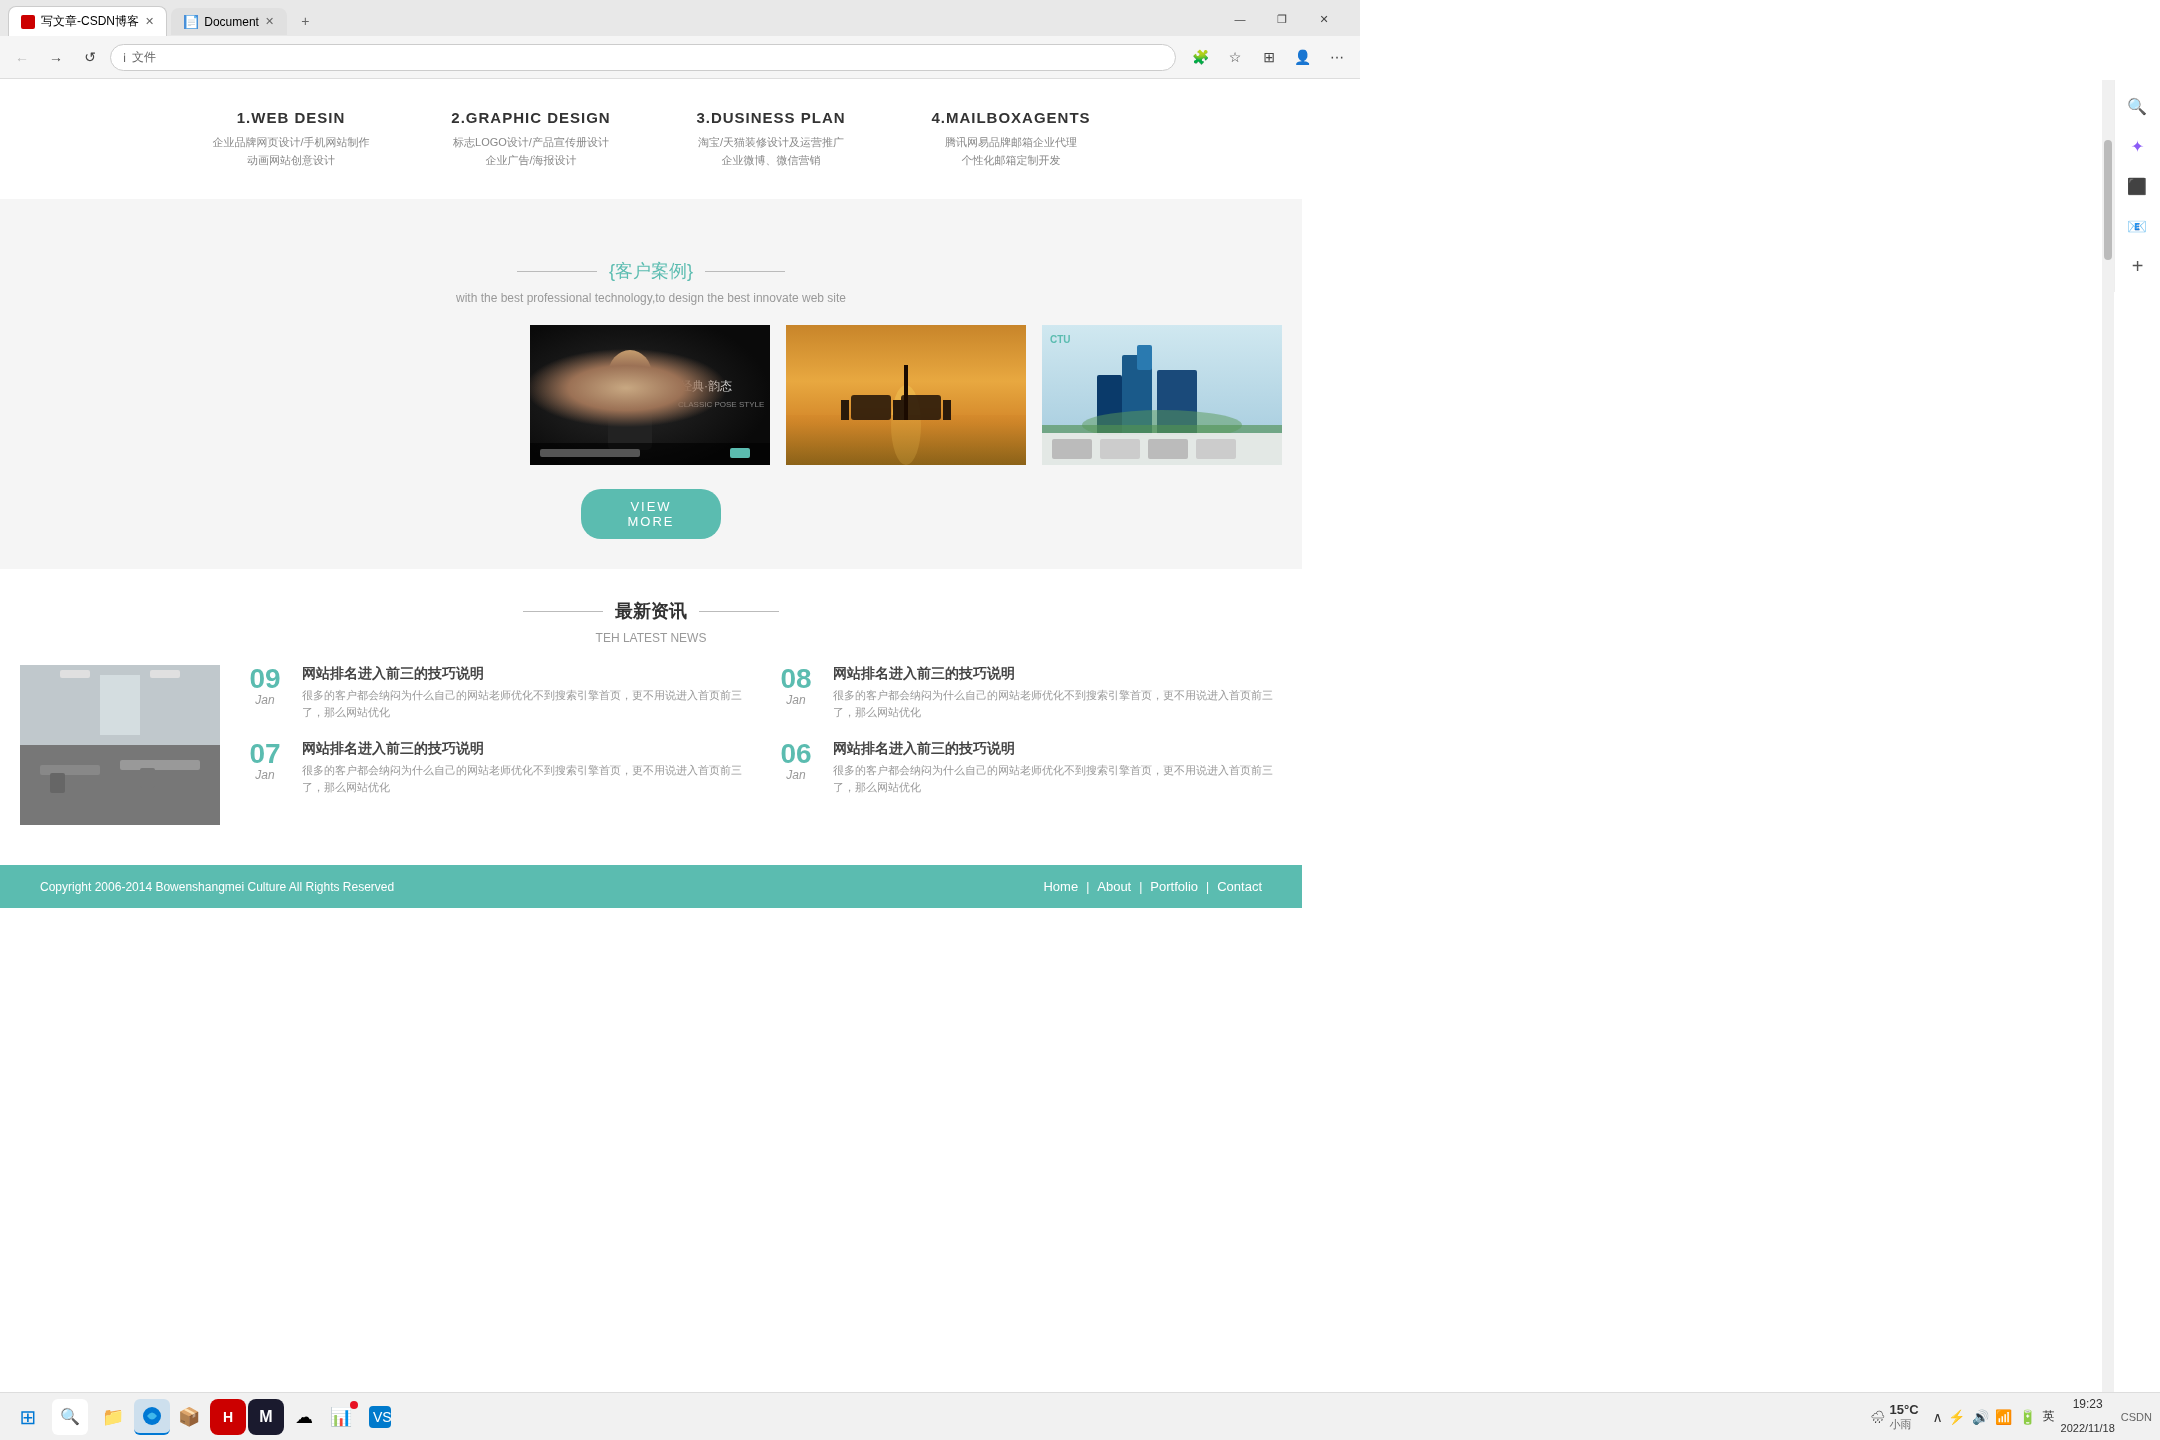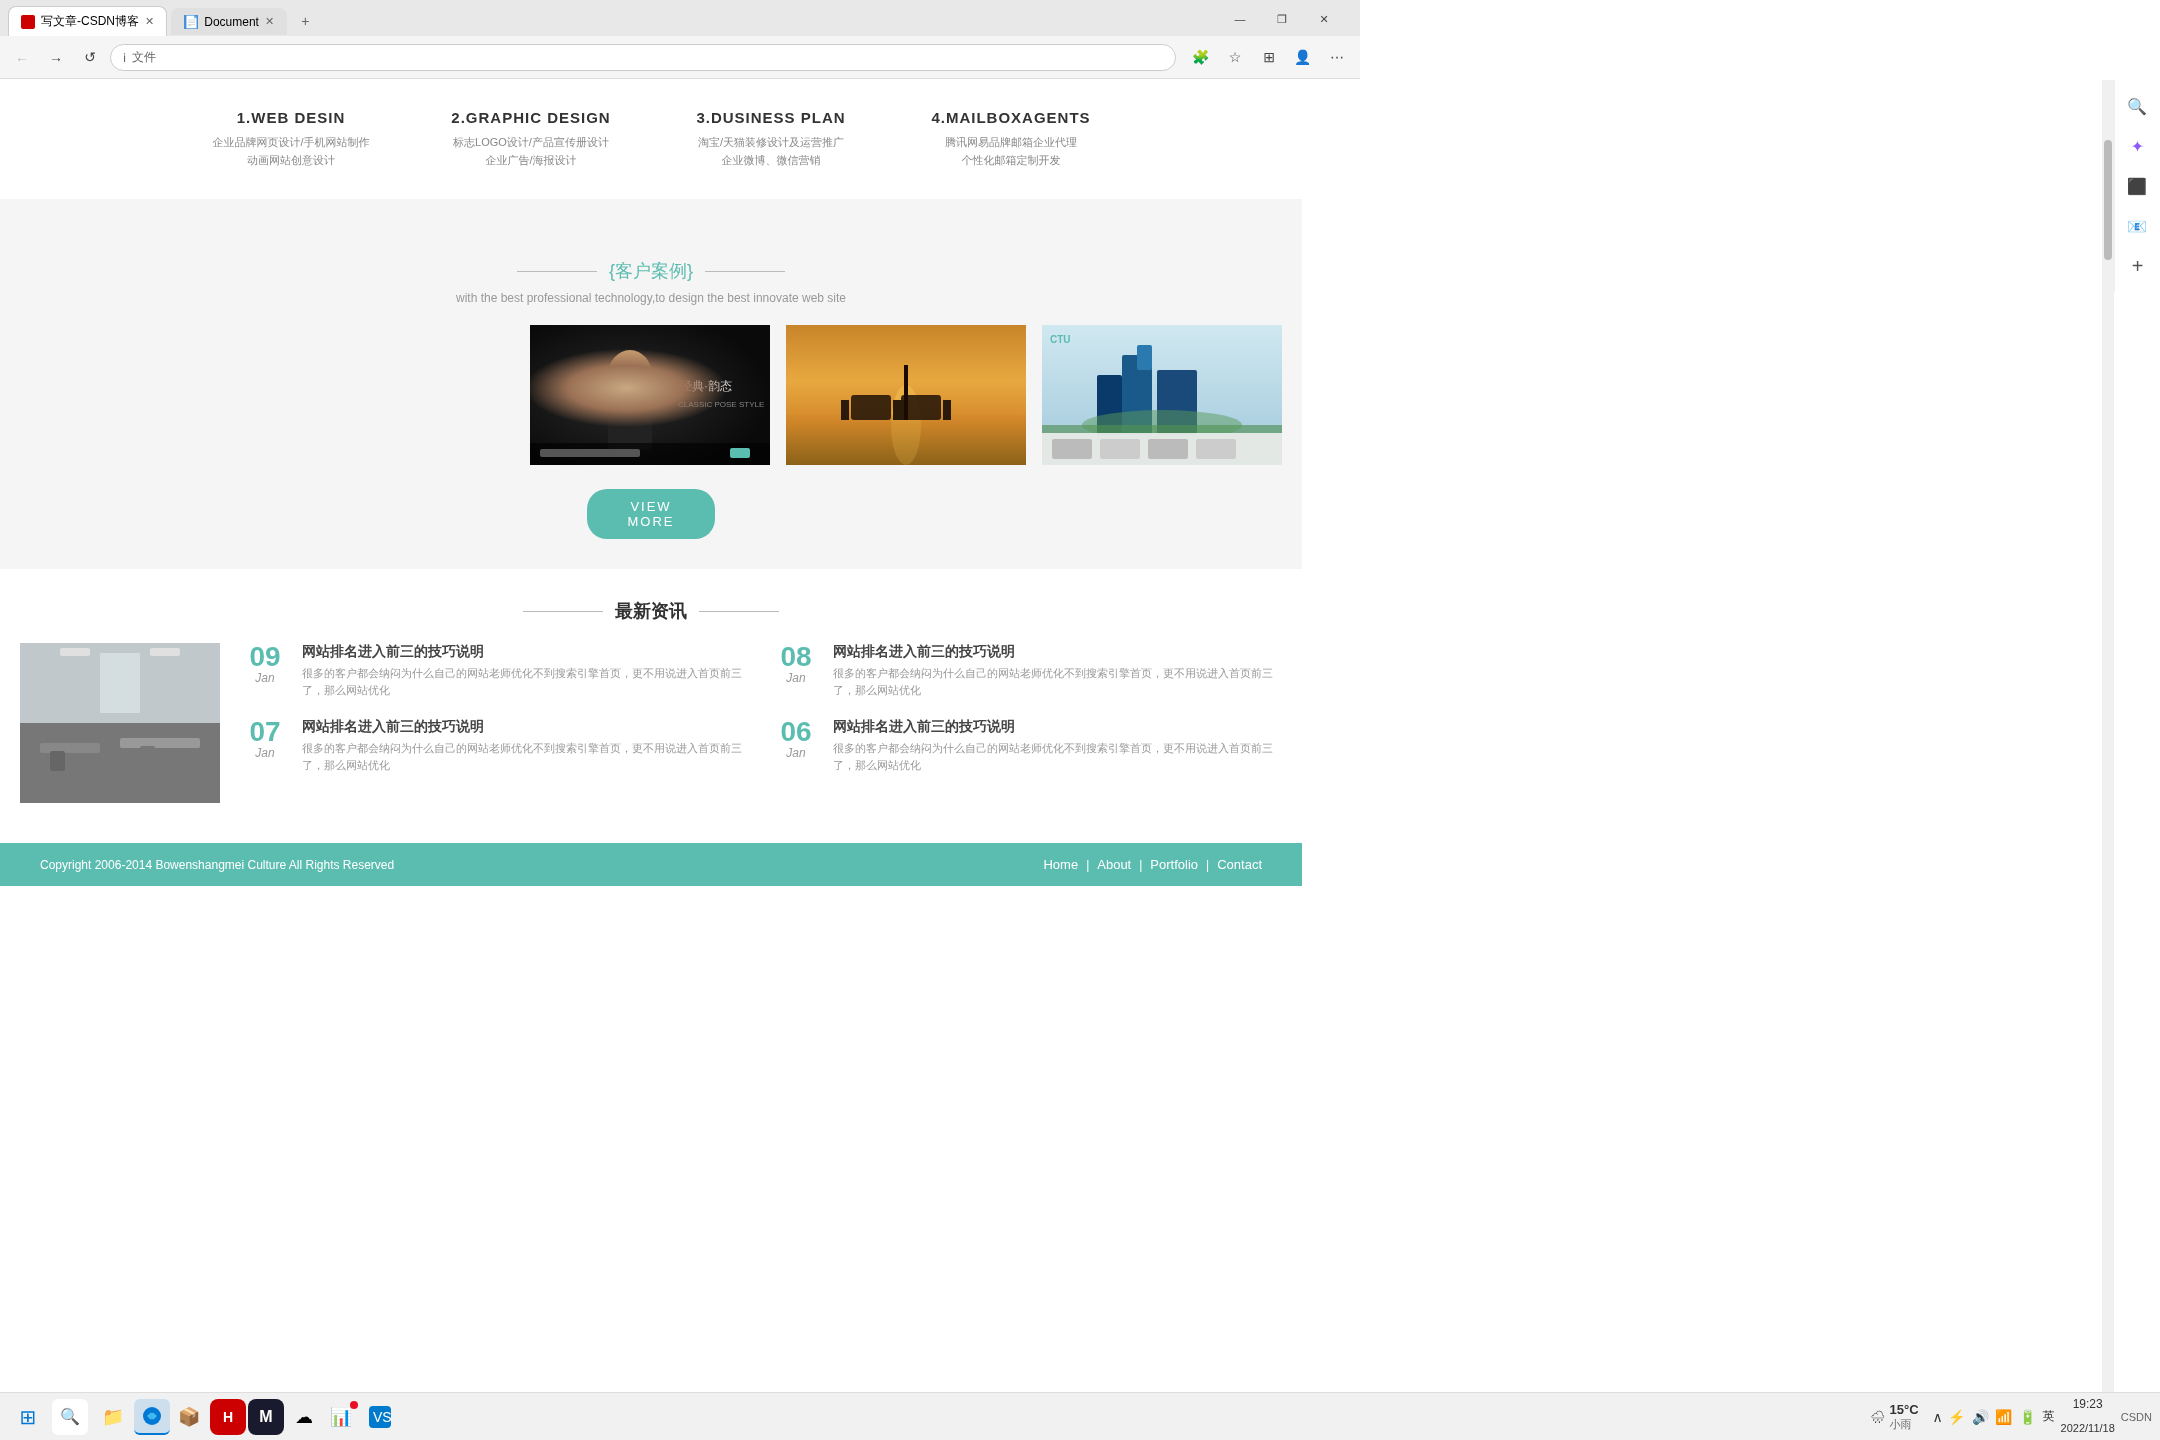--- a/index.html
+++ b/index.html
@@ -231,21 +231,21 @@
       display: block;
       margin: 0 auto;
       padding: 10px 30px;
       background: #5bbcb0;
       color: #fff;
       border: none;
       border-radius: 20px;
       font-size: 13px;
       letter-spacing: 2px;
       cursor: pointer;
-      width: 128px;
+      width: 140px;
       text-align: center;
     }
 
     
     .news-section {
       background: #fff;
       padding: 30px 20px 40px;
     }
     .news-grid {
       display: flex;
@@ -555,20 +555,21 @@
     <button class="view-more-btn">VIEW MORE</button>
   </div>
 
   <div class="news-section">
     <div class="section-header">
       <div class="section-header-line">
         <div class="header-line"></div>
         <span class="section-title-cn" style="color:#333;font-weight:bold;">最新资讯</span>
         <div class="header-line"></div>
       </div>
+      <div class="section-subtitle">TEH LATEST NEWS</div>
     </div>
 
     <div class="news-grid">
 
       <div class="news-image">
         <svg width="200" height="160" viewBox="0 0 200 160" xmlns="http://www.w3.org/2000/svg">
           <defs>
             <linearGradient id="officegrad" x1="0" y1="0" x2="1" y2="1">
               <stop offset="0%" stop-color="#888"></stop>
               <stop offset="50%" stop-color="#aaa"></stop>

